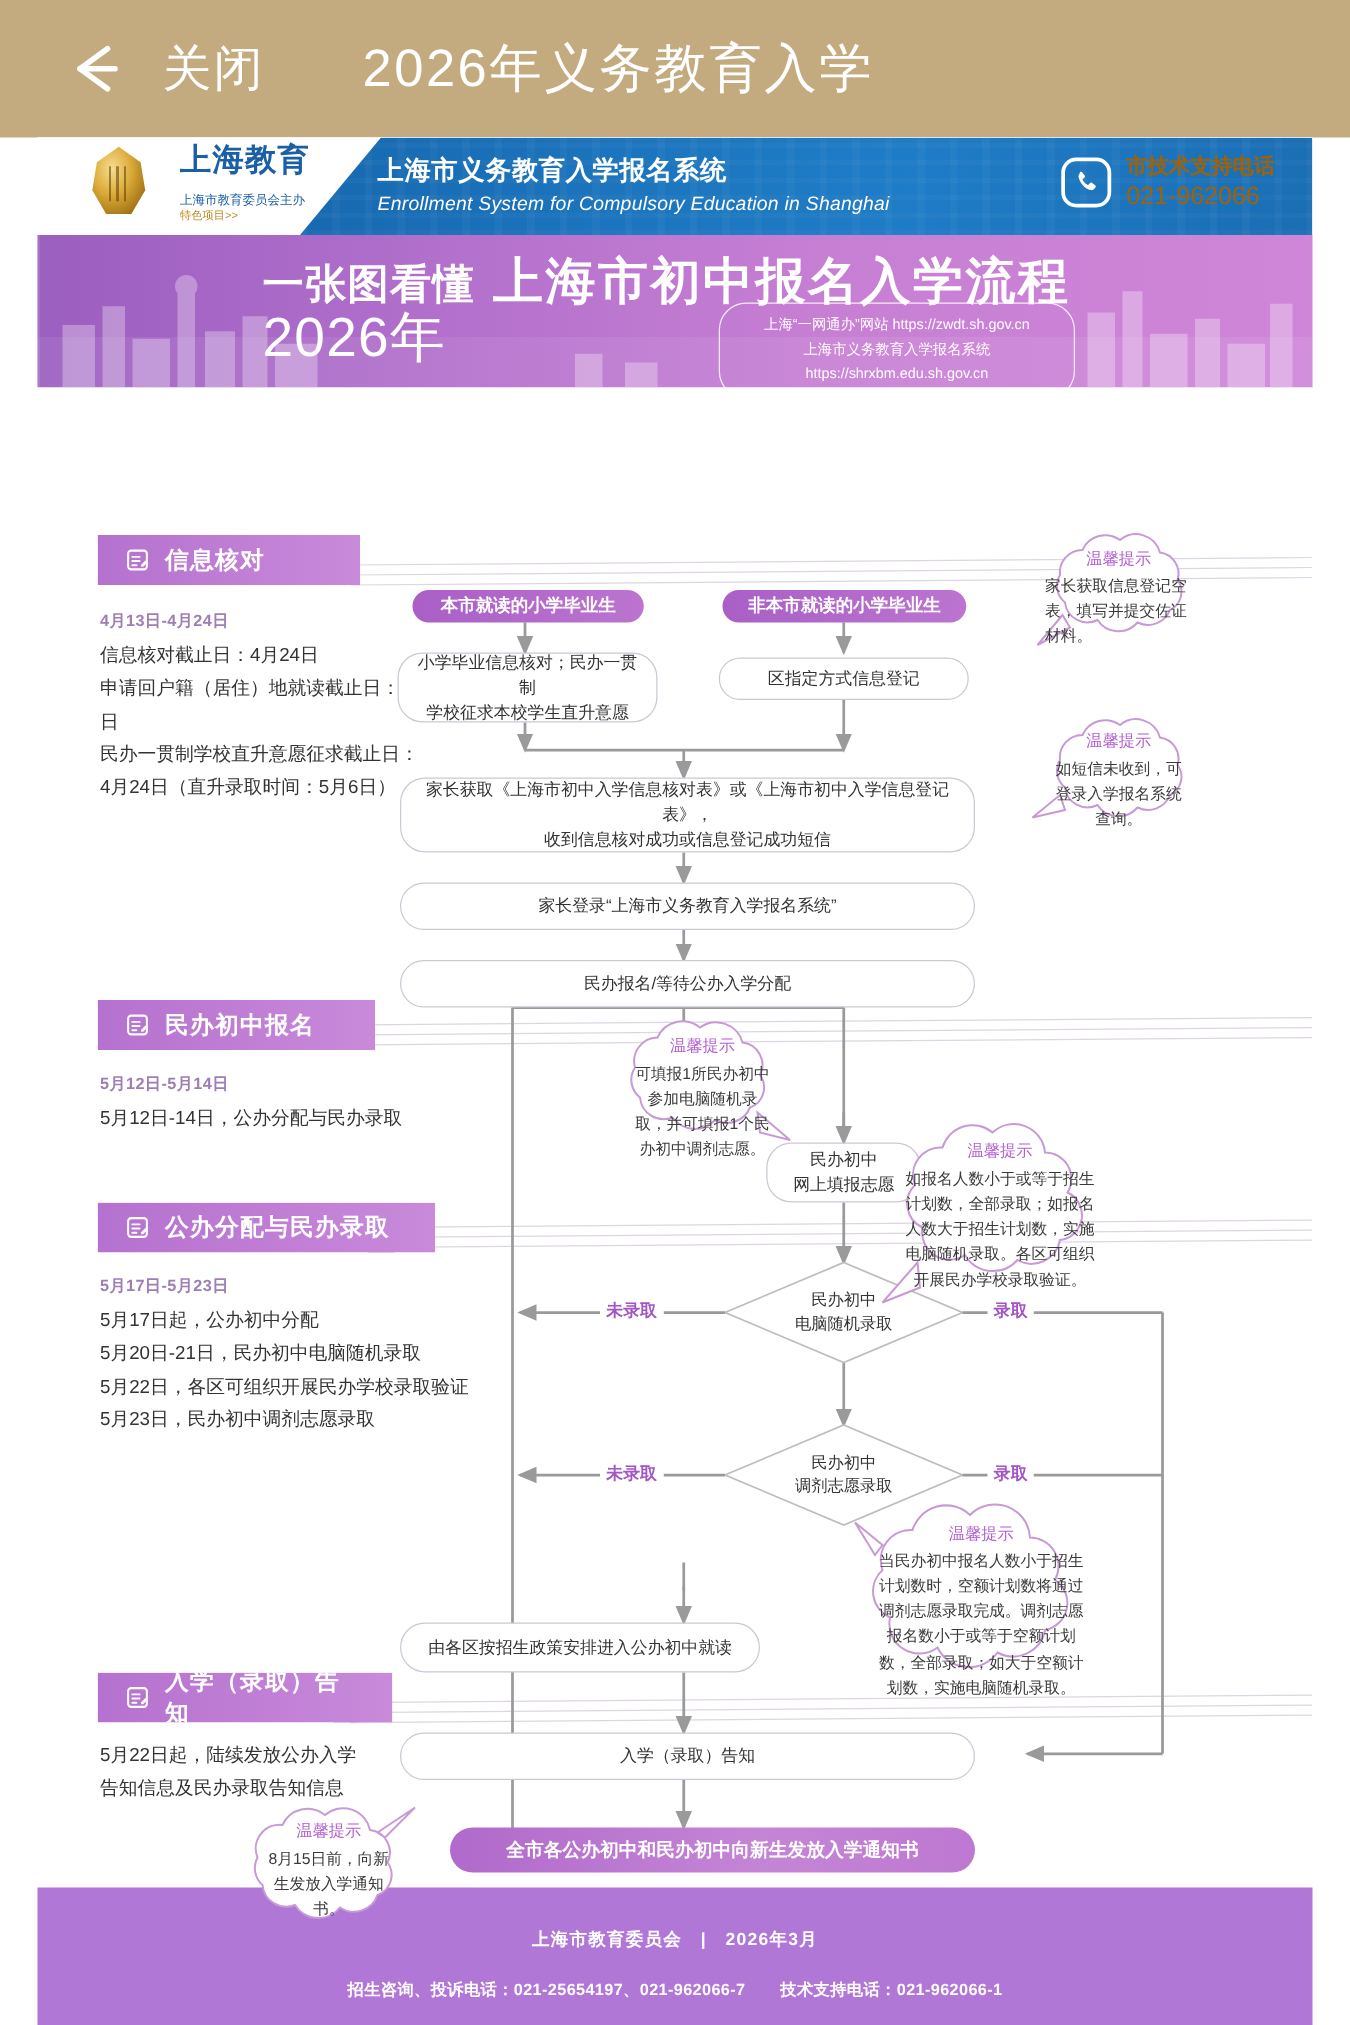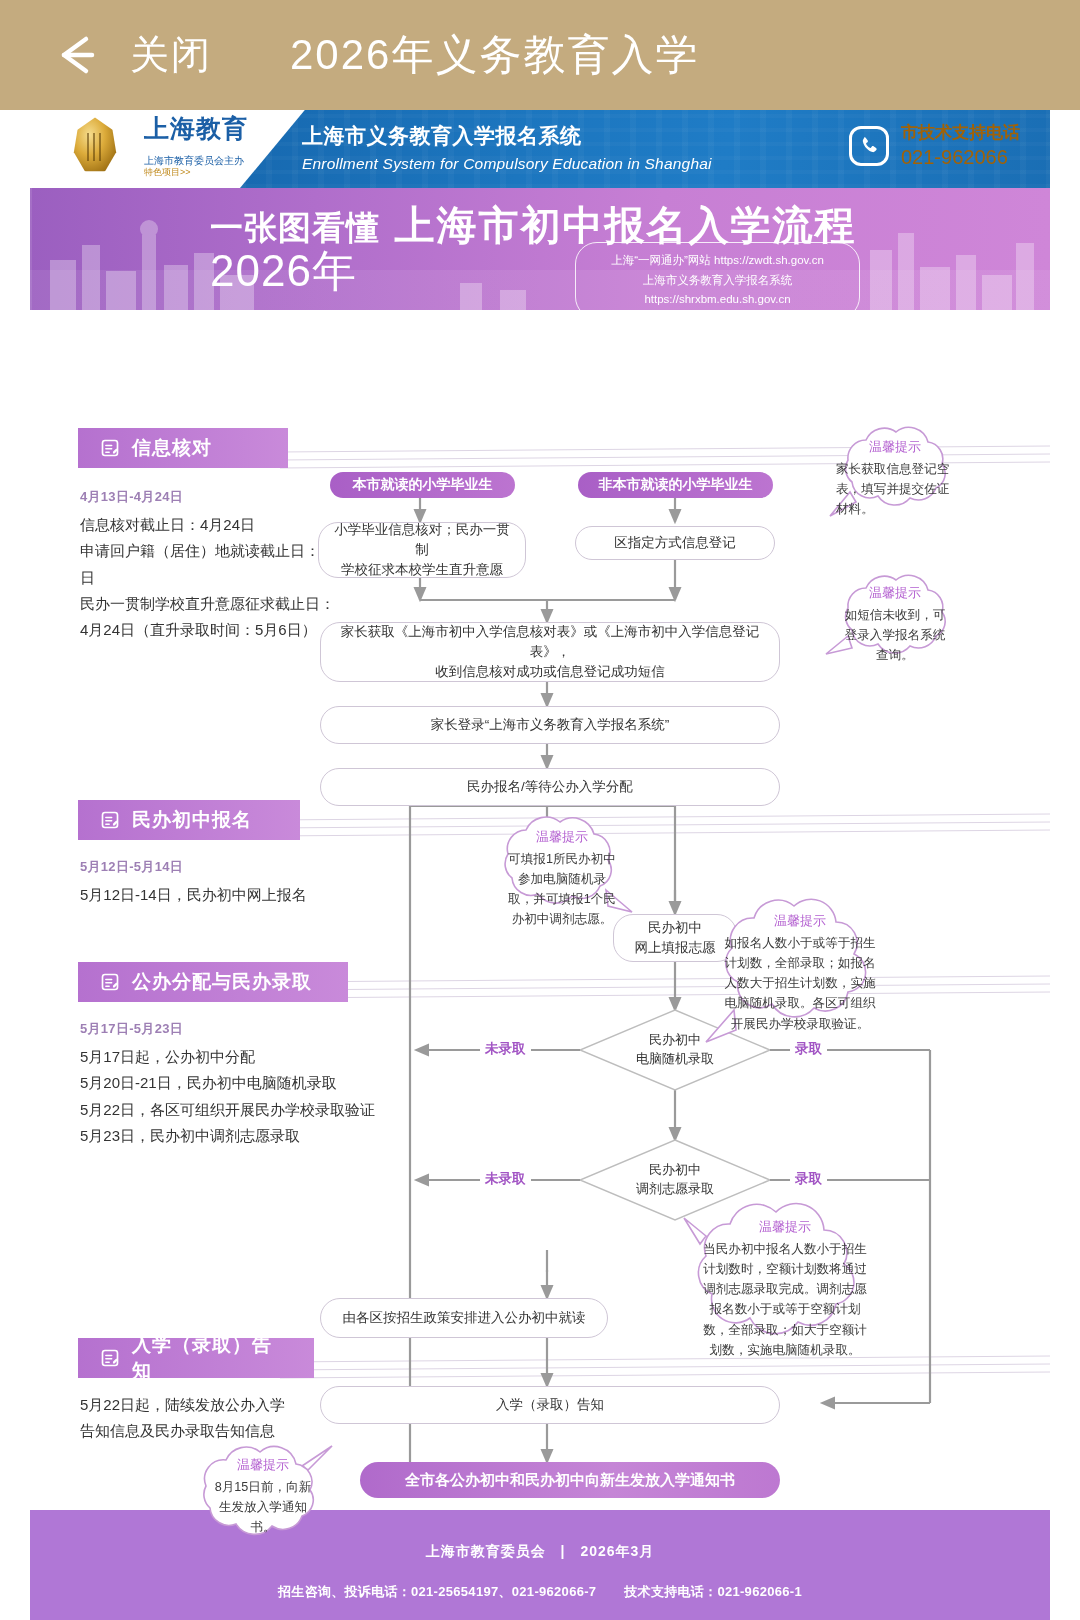--- a/index.html
+++ b/index.html
@@ -412,21 +412,21 @@
 
     <div class="sec-banner" style="left:48px; top:490px; width:222px;">
       <svg class="bi" viewBox="0 0 24 24">
         <rect x="3" y="3" width="18" height="18" rx="3" fill="none" stroke="#ffffff" stroke-width="2"></rect>
         <path d="M7 9h7M7 13h7M7 17h4" stroke="#ffffff" stroke-width="1.8" stroke-linecap="round"></path>
         <path d="M15.5 16.5l4-4 2 2-4 4h-2z" fill="#ffffff"></path>
       </svg>
       <span class="bt">民办初中报名</span>
     </div>
     <div class="sec-date" style="left:50px; top:548px;">5月12日-5月14日</div>
-    <div class="sec-body" style="left:50px; top:572px; width:300px; white-space:pre-line;">5月12日-14日，民办初中网上报名</div>
+    <div class="sec-body" style="left:50px; top:572px; width:300px; white-space:pre-line;">5月12日-14日，公办分配与民办录取</div>
 
     <div class="node" style="left:583px; top:604px; width:124px; height:48px; white-space:pre-line;">民办初中
 网上填报志愿</div>
 
     <div class="tip" style="left:452px; top:498px; width:160px;">
       <svg viewBox="0 0 160 125" width="160" height="125" style="position:absolute;left:0;top:0;">
         <path d="M26,46 a19,19 0 0 1 18,-24 a22,22 0 0 1 34,-8 a22,22 0 0 1 34,12 a18,18 0 0 1 14,26
                  a17,17 0 0 1 -8,26 a20,20 0 0 1 -28,10 a22,22 0 0 1 -34,-2 a19,19 0 0 1 -26,-16
                  a18,18 0 0 1 -4,-24 z M124,82 L150,104 L126,98 z" fill="#ffffff" stroke="#c79ad6" stroke-width="1.6"></path>
       </svg>

